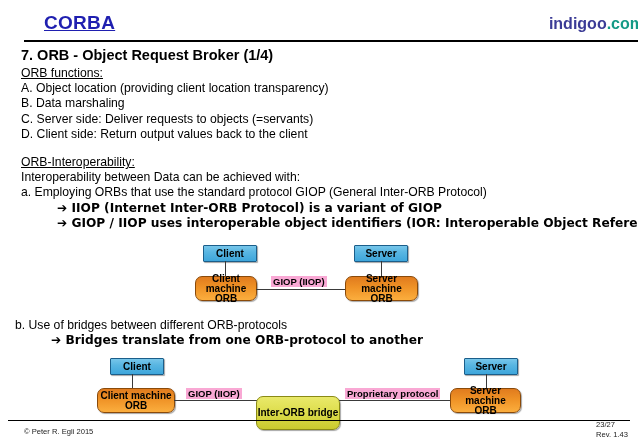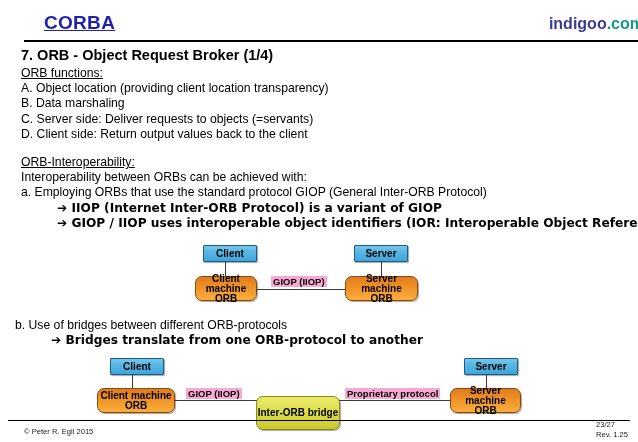--- a/index.html
+++ b/index.html
@@ -161,21 +161,21 @@
 
 <div id="content">
   <div class="slide-title">7. ORB - Object Request Broker (1/4)</div>
   <div class="line underline">ORB functions:</div>
   <div class="line">A. Object location (providing client location transparency)</div>
   <div class="line">B. Data marshaling</div>
   <div class="line">C. Server side: Deliver requests to objects (=servants)</div>
   <div class="line">D. Client side: Return output values back to the client</div>
   <div class="spacer"></div>
   <div class="line underline">ORB-Interoperability:</div>
-  <div class="line">Interoperability between ORBs can be achieved with:</div>
+  <div class="line">Interoperability between Data can be achieved with:</div>
   <div class="line">a. Employing ORBs that use the standard protocol GIOP (General Inter-ORB Protocol)</div>
   <div class="line indent1 arrow">➔ IIOP (Internet Inter-ORB Protocol) is a variant of GIOP</div>
   <div class="line indent1 arrow">➔ GIOP / IIOP uses interoperable object identifiers (IOR: Interoperable Object Reference)</div>
 </div>
 
 <div id="diagram-1">
   <div class="node blue" style="left:203px; top:245px; width:54px; height:17px;">Client</div>
 
   <div class="connector-v" style="left:225px; top:261px; height:16px;"></div>
 
@@ -227,14 +227,14 @@
   <div class="node orange" style="left:450px; top:388px; width:71px; height:25px; flex-direction:column;">
     <span>Server machine</span>
     <span>ORB</span>
   </div>
 </div>
 
 <div id="footer-rule"></div>
 <div id="footer-copyright">© Peter R. Egli 2015</div>
 <div id="footer-meta">
   <div>23/27</div>
-  <div>Rev. 1.25</div>
+  <div>Rev. 1.43</div>
 </div>
 
 </body></html>

